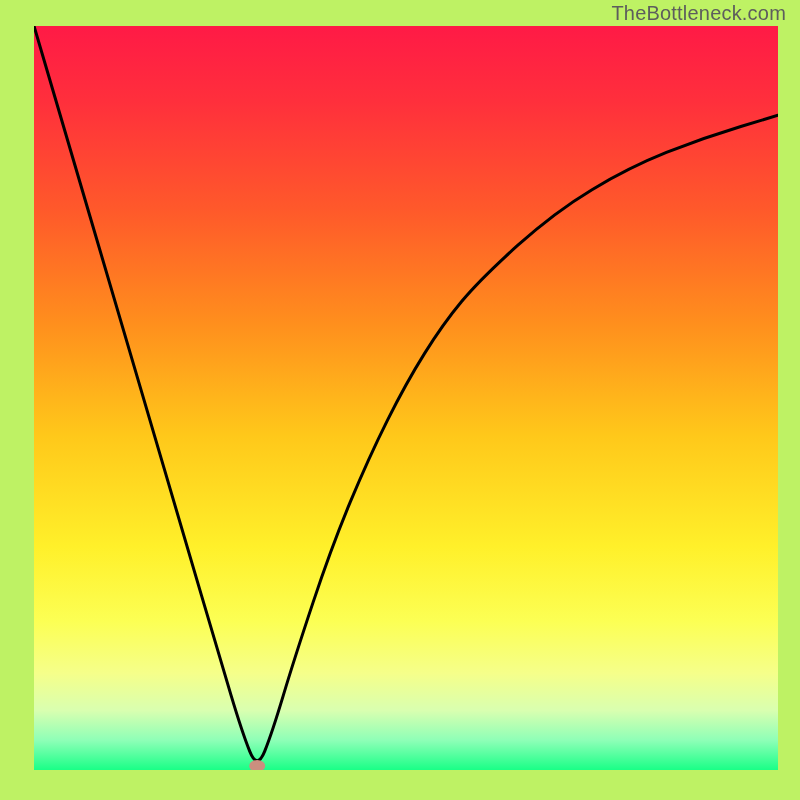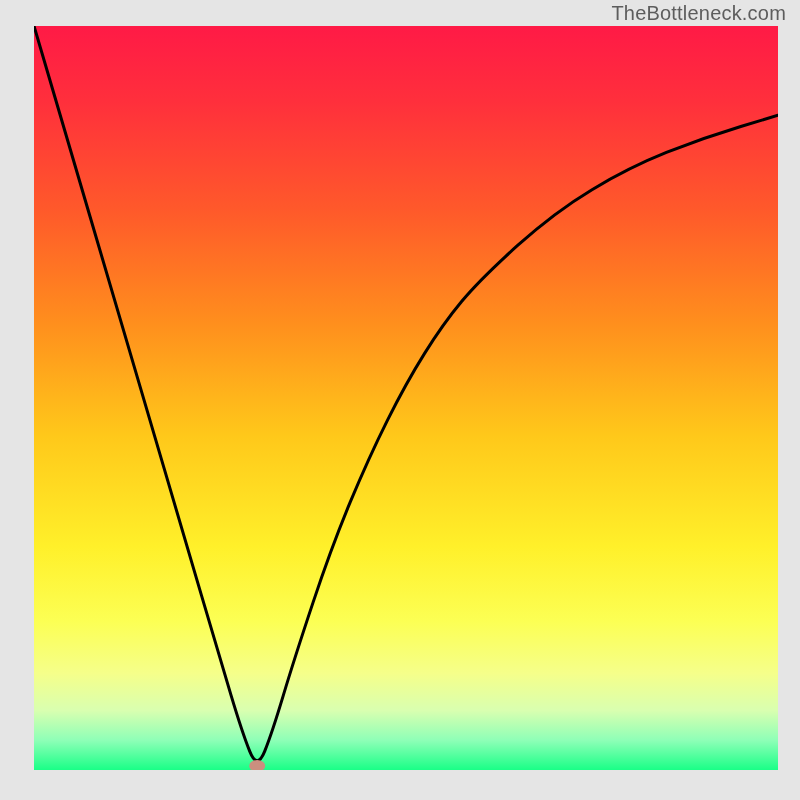--- a/index.html
+++ b/index.html
@@ -8,21 +8,21 @@
     width: 800px;
     height: 800px;
     background: #000;
     font-family: Arial, Helvetica, sans-serif;
     overflow: hidden;
   }
   .frame {
     position: relative;
     width: 800px;
     height: 800px;
-    background: #e5e5e5;
+    background: #bef264;
   }
   .watermark {
     position: absolute;
     top: 2px;
     right: 14px;
     color: #5d5d5d;
     font-size: 20px;
     font-weight: 500;
     letter-spacing: 0.2px;
   }

